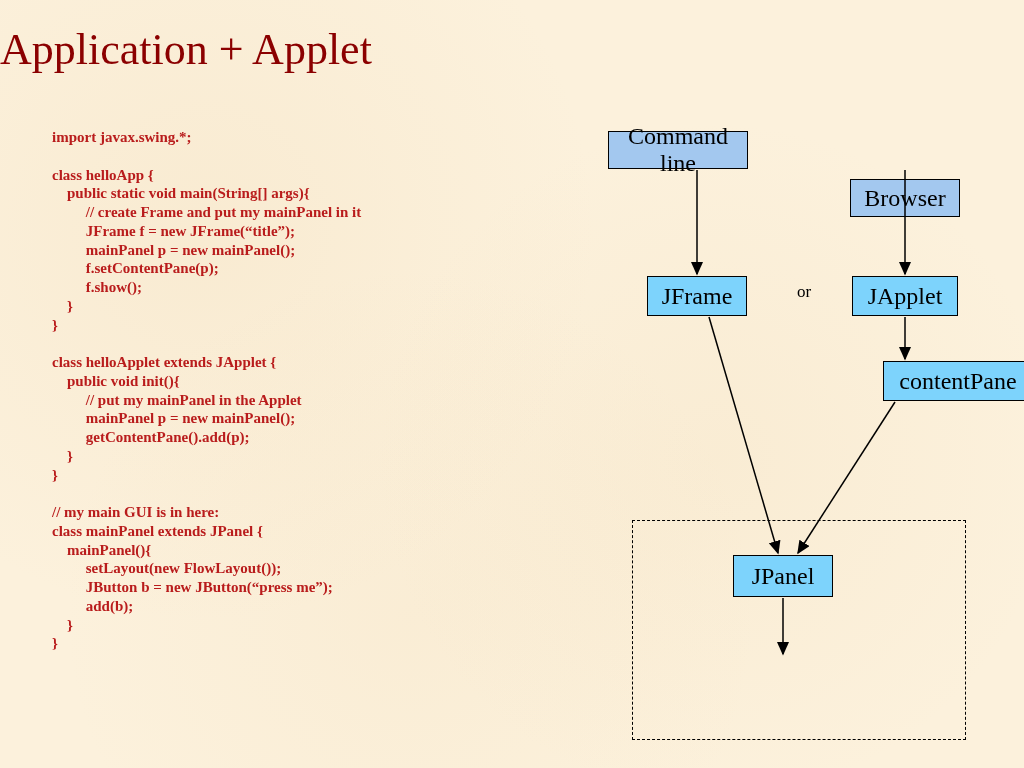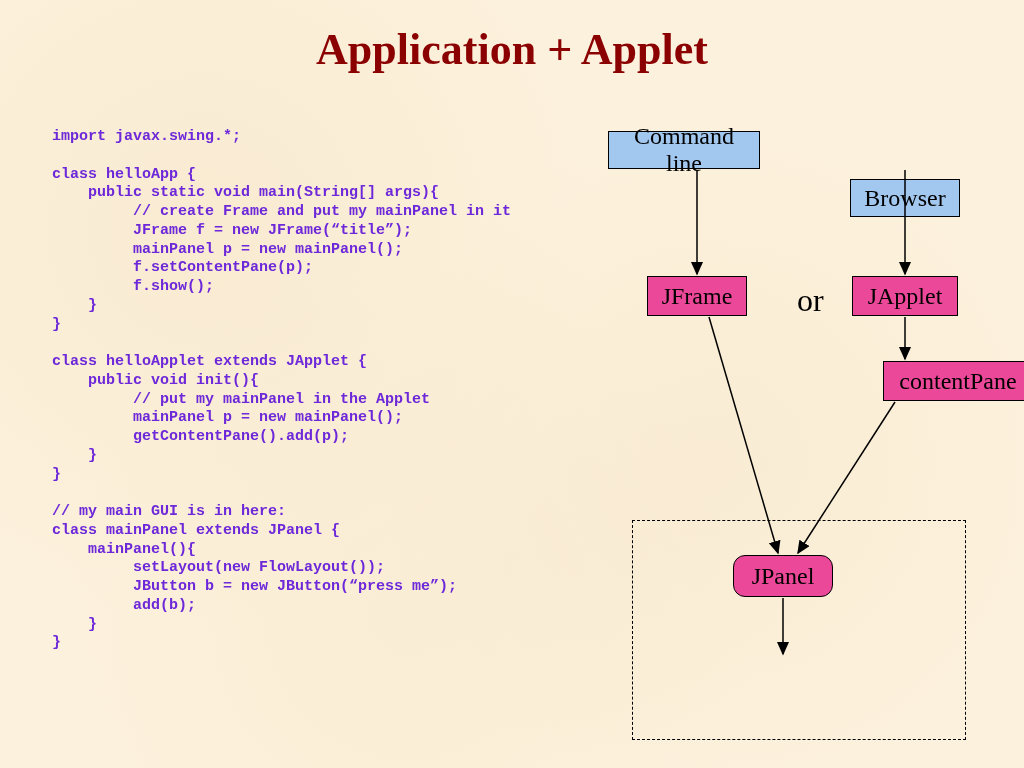--- a/index.html
+++ b/index.html
@@ -9,54 +9,53 @@
     background: #fcf1dc;
     background-image:
       radial-gradient(circle at 20% 30%, rgba(230,200,150,0.15) 0%, transparent 40%),
       radial-gradient(circle at 70% 60%, rgba(230,200,150,0.12) 0%, transparent 40%),
       radial-gradient(circle at 40% 80%, rgba(230,200,150,0.1) 0%, transparent 40%);
     font-family: "Times New Roman", serif;
     position: relative;
     overflow: hidden;
   }
   .title {
-    text-align: center;
     font-size: 44px;
     color: #8b0000;
     padding-top: 24px;
-    font-weight: bold;
+    font-weight: normal;
   }
   .code {
     position: absolute;
     left: 52px;
     top: 128px;
-    font-family: Liberation Mono, monospace;
+    font-family: Liberation Serif, serif;
     font-size: 15px;
     font-weight: bold;
     line-height: 1.25;
     white-space: pre;
-    color: #6d28d9;
+    color: #b91c1c;
   }
   .diagram { position: absolute; left: 0; top: 0; width: 1024px; height: 768px; pointer-events: none; }
   .box {
     position: absolute;
     border: 1px solid #000;
     text-align: center;
     font-family: "Times New Roman", serif;
     font-size: 24px;
     display: flex;
     align-items: center;
     justify-content: center;
     padding: 4px 8px;
   }
   .blue { background: #a3c8ef; }
-  .orange { background: #ec4899; }
+  .orange { background: #7dd3fc; }
   .or-label {
     position: absolute;
-    font-size: 32px;
+    font-size: 17px;
     font-family: "Times New Roman", serif;
   }
   .dashed {
     position: absolute;
     border: 1.5px dashed #000;
   }
   svg.arrows { position: absolute; left:0; top:0; width:1024px; height:768px; }
 </style>
 </head>
 <body>
@@ -87,32 +86,32 @@
 class mainPanel extends JPanel {
     mainPanel(){
          setLayout(new FlowLayout());
          JButton b = new JButton(“press me”);
          add(b);
     }
 }</div>
 
 <div class="diagram">
 
-  <div class="box blue" style="left:608px; top:131px; width:152px; height:38px;">Command line</div>
+  <div class="box blue" style="left:608px; top:131px; width:140px; height:38px;">Command line</div>
   <div class="box blue" style="left:850px; top:131px; width:110px; height:38px;margin-top:48px;">Browser</div>
 
   <div class="box orange" style="left:647px; top:276px; width:100px; height:40px;">JFrame</div>
   <div class="or-label" style="left:797px; top:282px;">or</div>
   <div class="box orange" style="left:852px; top:276px; width:106px; height:40px;">JApplet</div>
 
   <div class="box orange" style="left:847px; top:361px; width:150px; height:40px;margin-left:36px;">contentPane</div>
 
   <div class="dashed" style="left:632px; top:520px; width:334px; height:220px;"></div>
 
-  <div class="box orange" style="left:733px; top:555px; width:100px; height:42px;border-radius:12px;">JPanel</div>
+  <div class="box orange" style="left:733px; top:555px; width:100px; height:42px;">JPanel</div>
 
   <svg class="arrows">
     <defs>
       <marker id="ah" markerWidth="10" markerHeight="10" refX="8" refY="4" orient="auto">
         <path d="M0,0 L9,4 L0,8 Z" fill="#000"></path>
       </marker>
     </defs>
 
     <line x1="697" y1="170" x2="697" y2="274" stroke="#000" stroke-width="1.5" marker-end="url(#ah)"></line>
 

